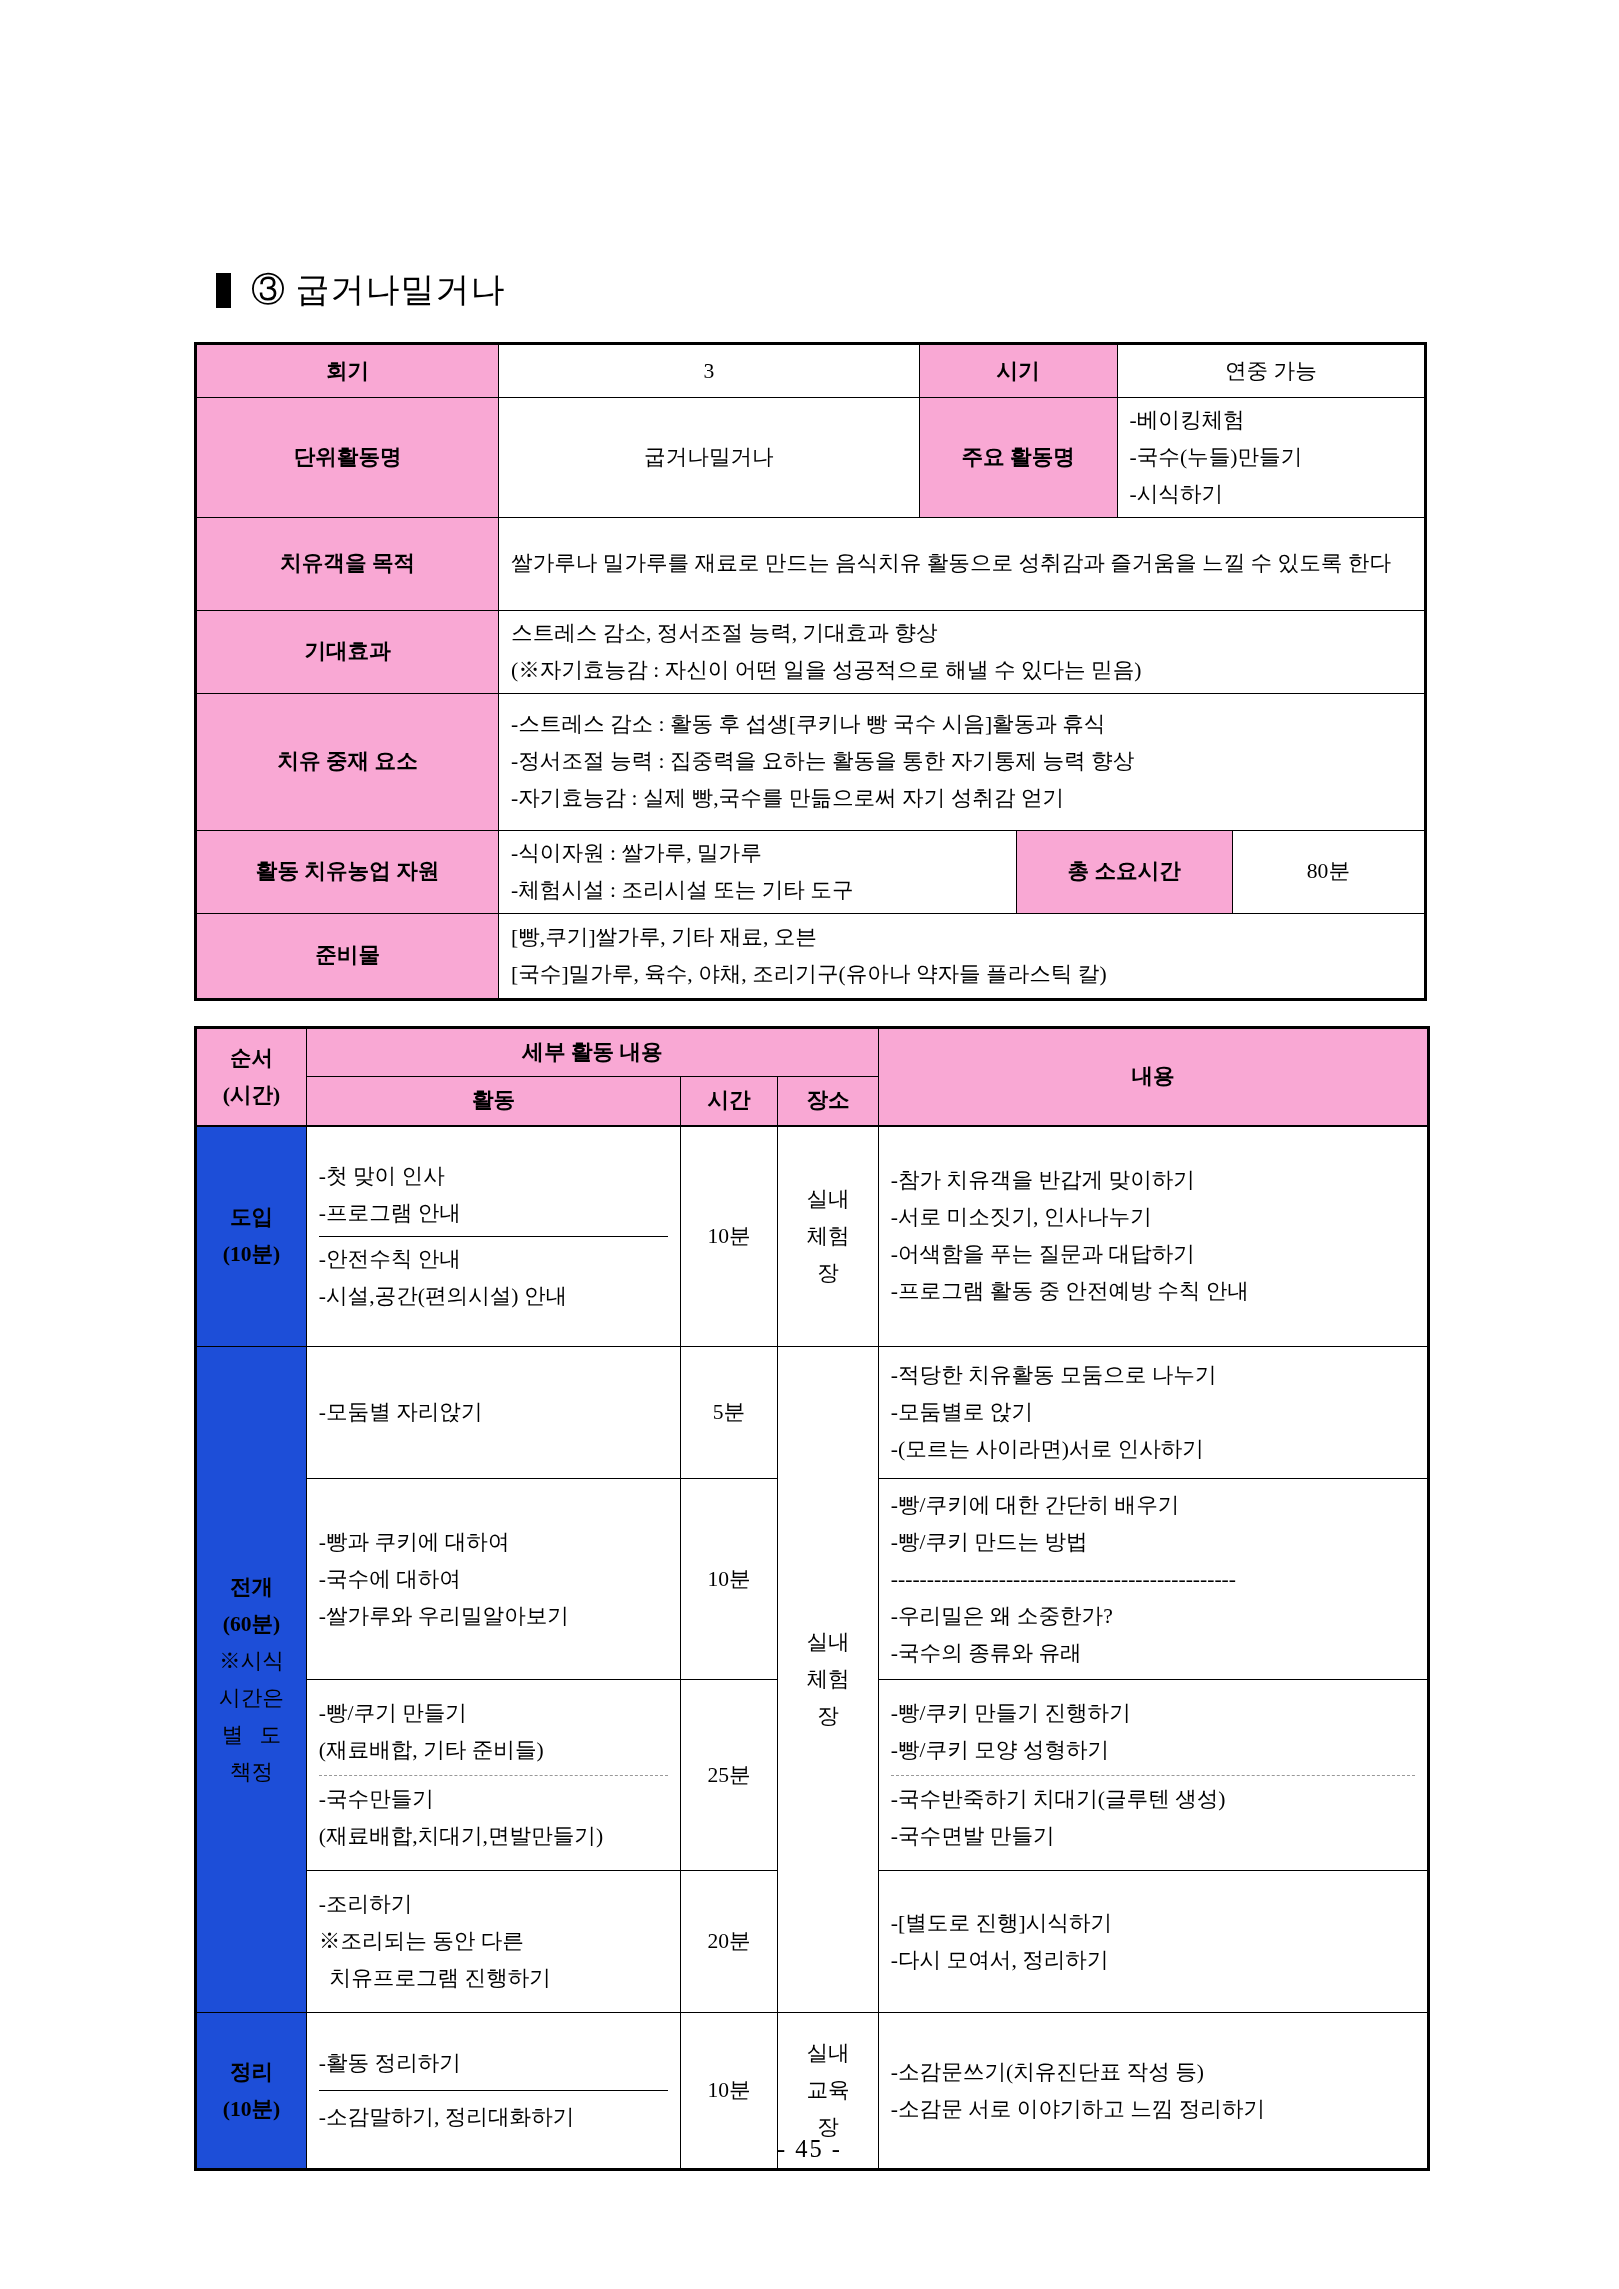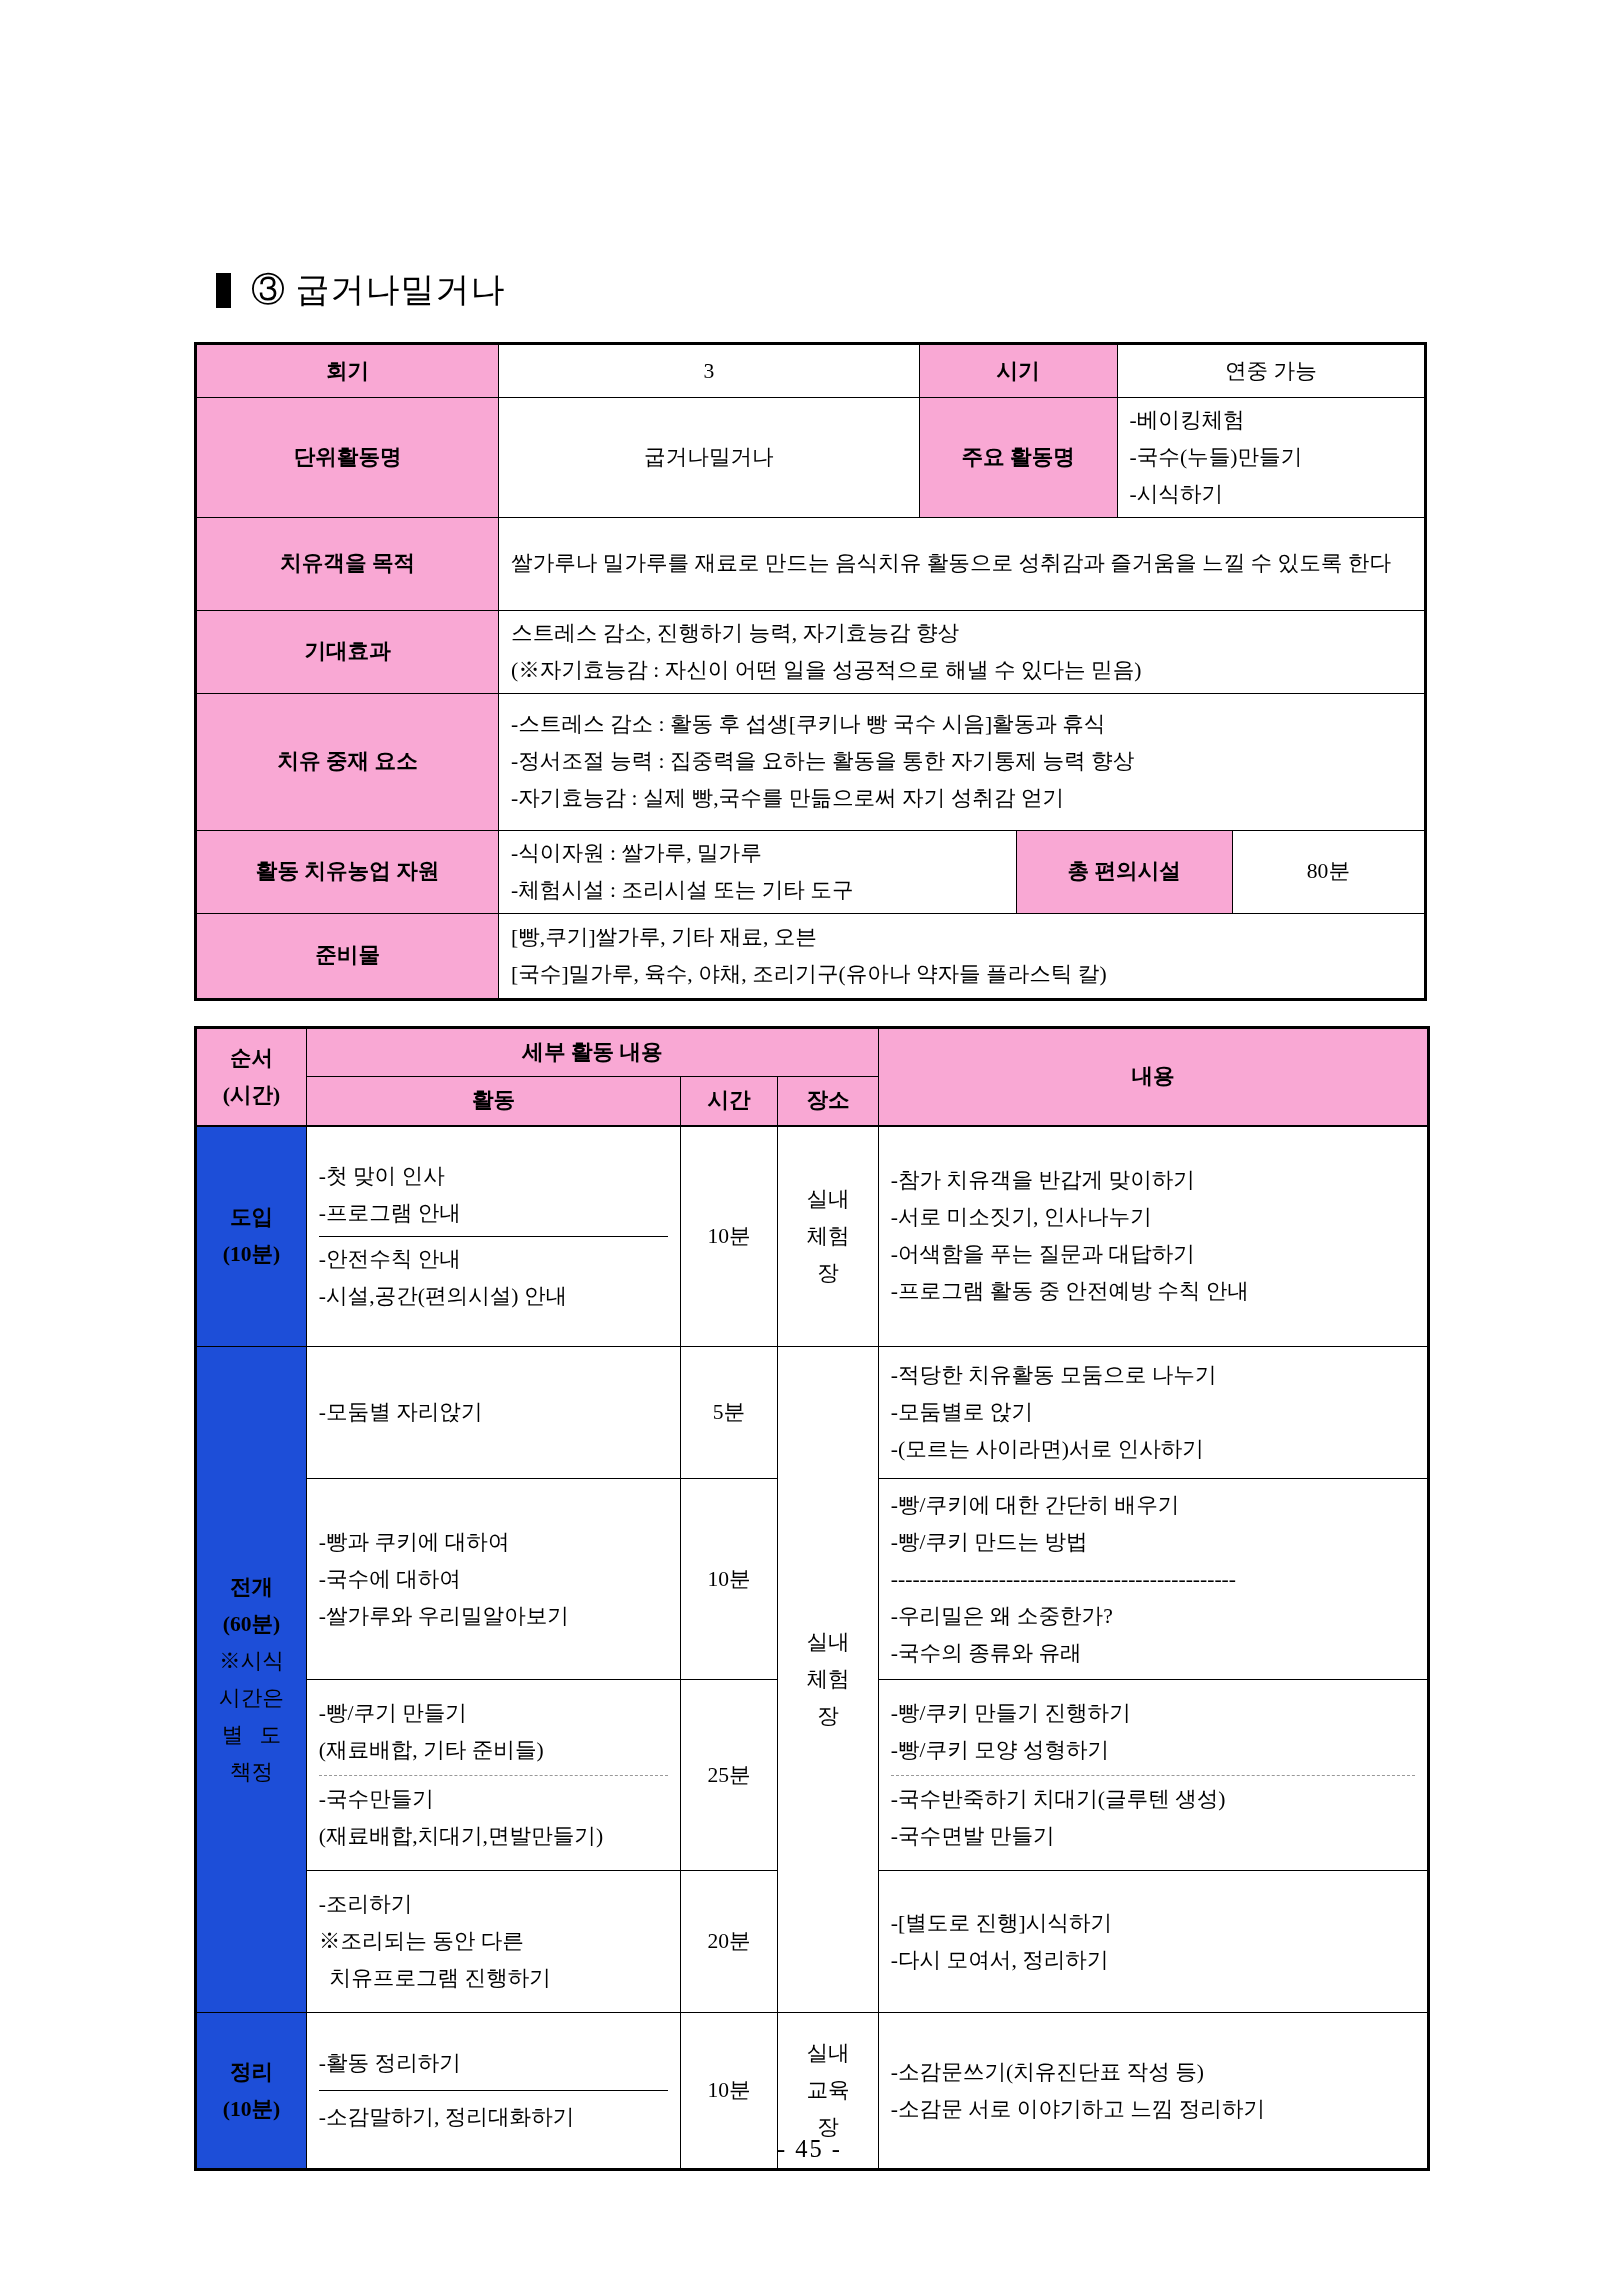--- a/index.html
+++ b/index.html
@@ -91,34 +91,34 @@
         <td colspan="2" class="left pre">-베이킹체험
 -국수(누들)만들기
 -시식하기</td>
       </tr>
       <tr style="height:93px">
         <th>치유객을 목적</th>
         <td colspan="5" class="justify">쌀가루나 밀가루를 재료로 만드는 음식치유 활동으로 성취감과 즐거움을 느낄 수 있도록 한다</td>
       </tr>
       <tr style="height:78px">
         <th>기대효과</th>
-        <td colspan="5" class="left pre">스트레스 감소, 진행하기 능력, 자기효능감 향상
+        <td colspan="5" class="left pre">스트레스 감소, 정서조절 능력, 기대효과 향상
 (※자기효능감 : 자신이 어떤 일을 성공적으로 해낼 수 있다는 믿음)</td>
       </tr>
       <tr style="height:137px">
         <th>치유 중재 요소</th>
         <td colspan="5" class="left pre">-스트레스 감소 : 활동 후 섭생[쿠키나 빵 국수 시음]활동과 휴식
 -정서조절 능력 : 집중력을 요하는 활동을 통한 자기통제 능력 향상
 -자기효능감 : 실제 빵,국수를 만듦으로써 자기 성취감 얻기</td>
       </tr>
       <tr style="height:83px">
         <th>활동 치유농업 자원</th>
         <td colspan="2" class="left pre">-식이자원 : 쌀가루, 밀가루
 -체험시설 : 조리시설 또는 기타 도구</td>
-        <th colspan="2">총 편의시설</th>
+        <th colspan="2">총 소요시간</th>
         <td class="center">80분</td>
       </tr>
       <tr style="height:86px">
         <th>준비물</th>
         <td colspan="5" class="left pre">[빵,쿠기]쌀가루, 기타 재료, 오븐
 [국수]밀가루, 육수, 야채, 조리기구(유아나 약자들 플라스틱 칼)</td>
       </tr>
     </tbody>
       </table>
 

